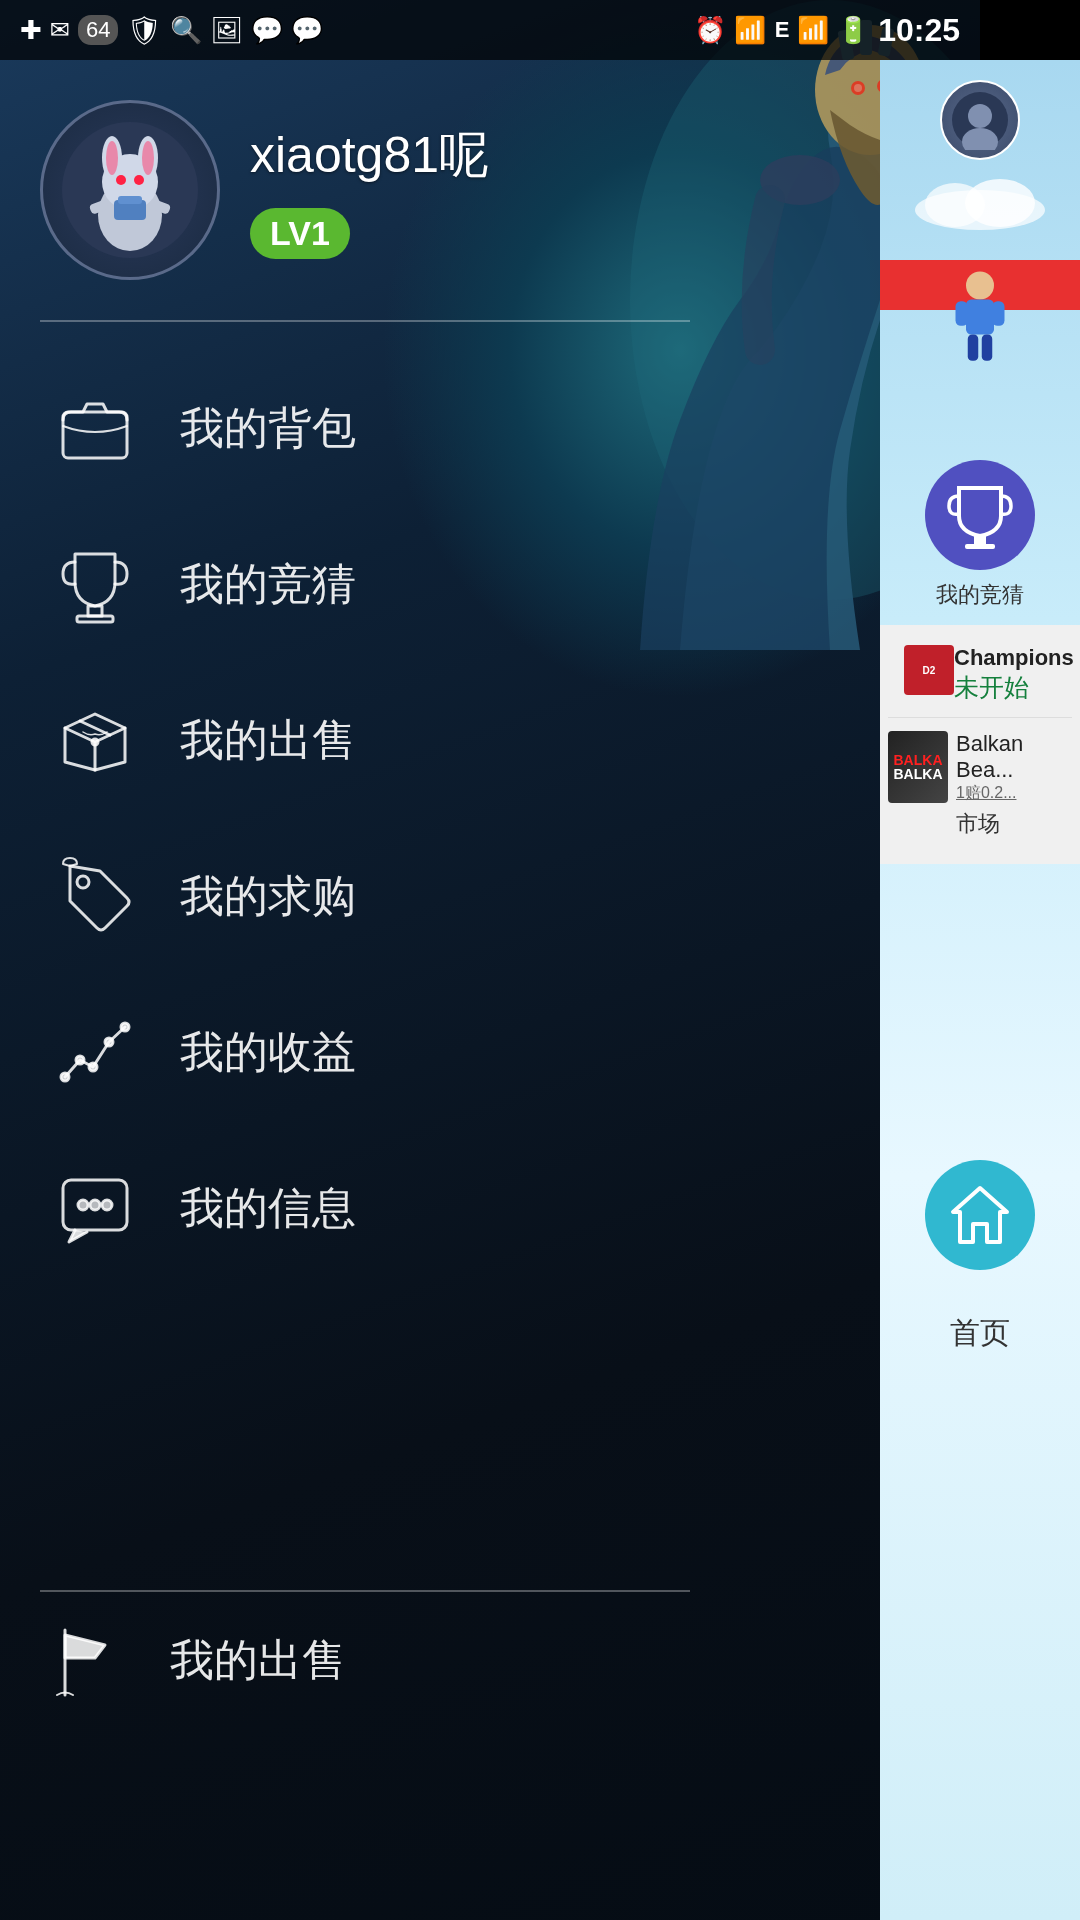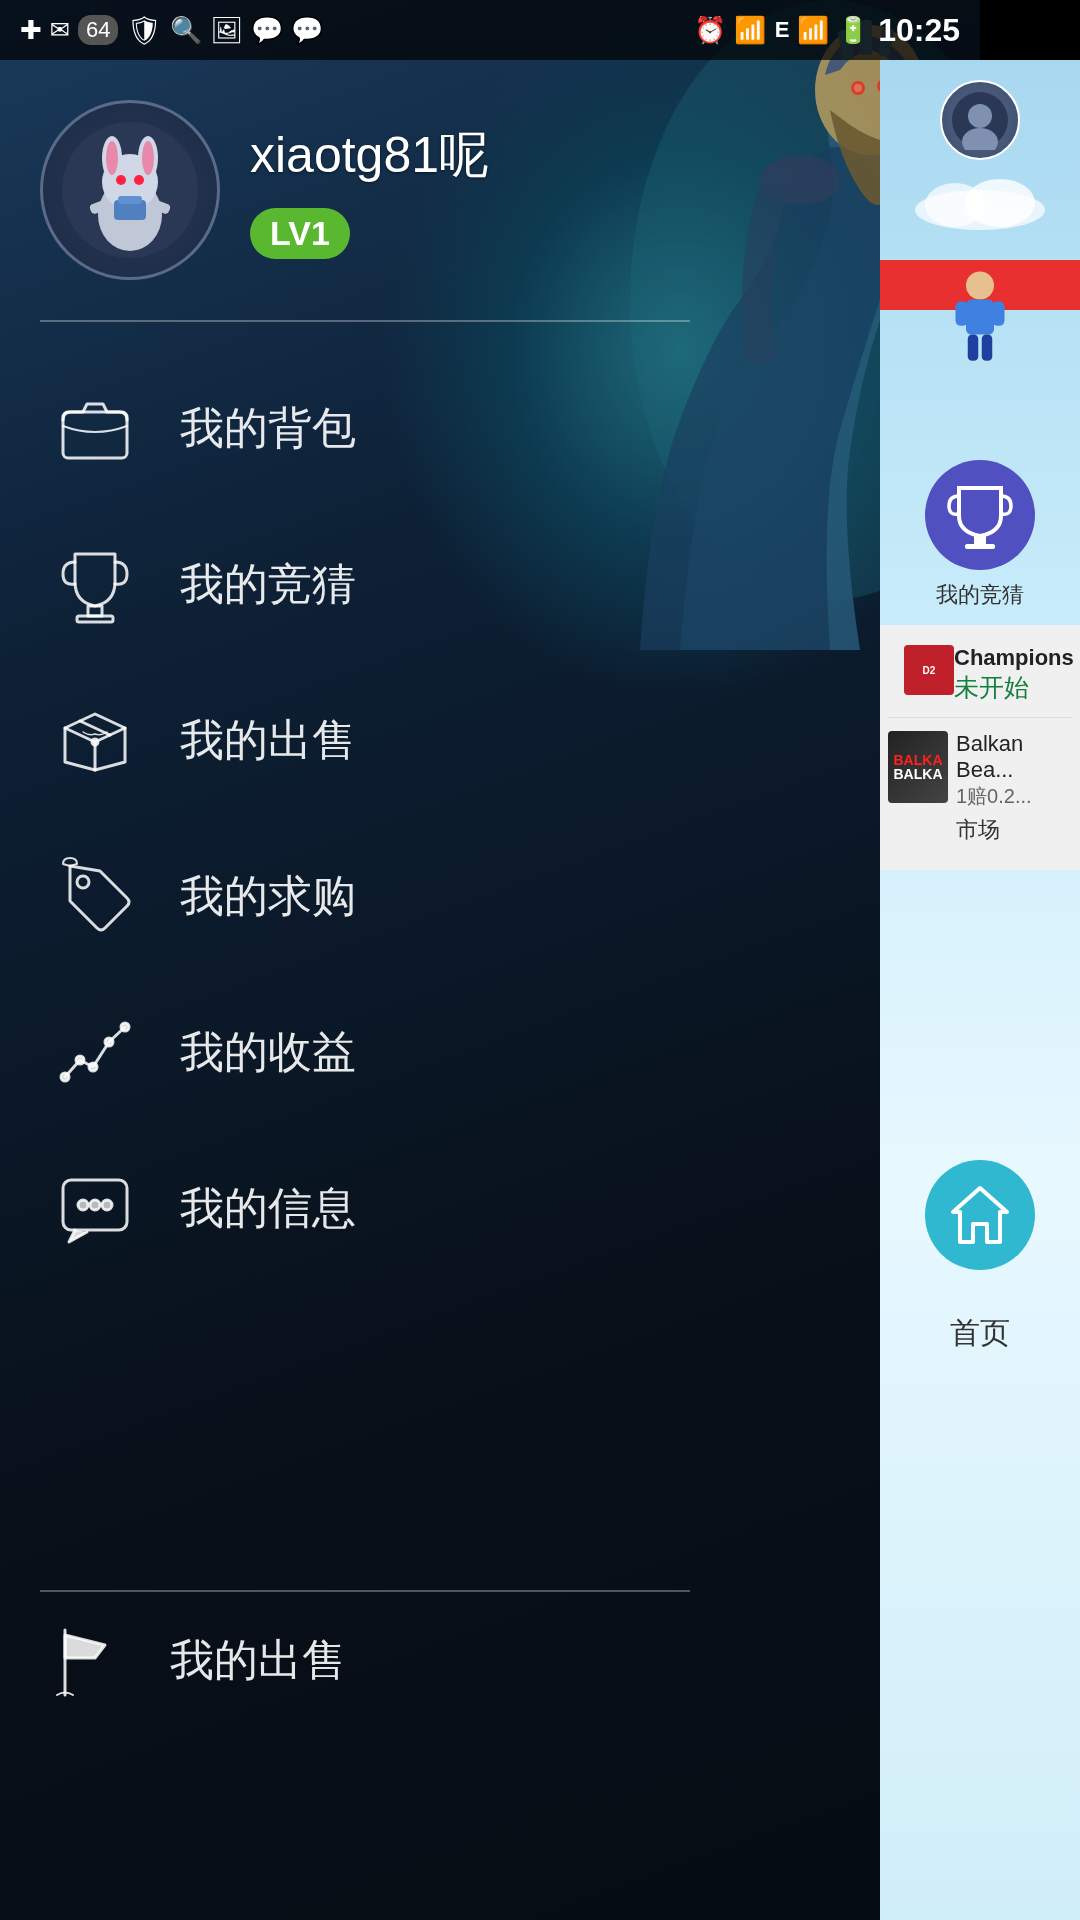--- a/index.html
+++ b/index.html
@@ -355,22 +355,23 @@
     .rp-balkan-text {
       flex: 1;
     }
 
     .rp-balkan-title {
       font-size: 22px;
       color: #222;
     }
 
     .rp-balkan-sub {
-      font-size: 20px;
+      font-size: 16px;
       color: #666;
+      text-decoration: underline;
     }
 
     .rp-market-label {
       font-size: 22px;
       color: #333;
       padding: 5px 0;
     }
 
     
     .rp-home-circle {

